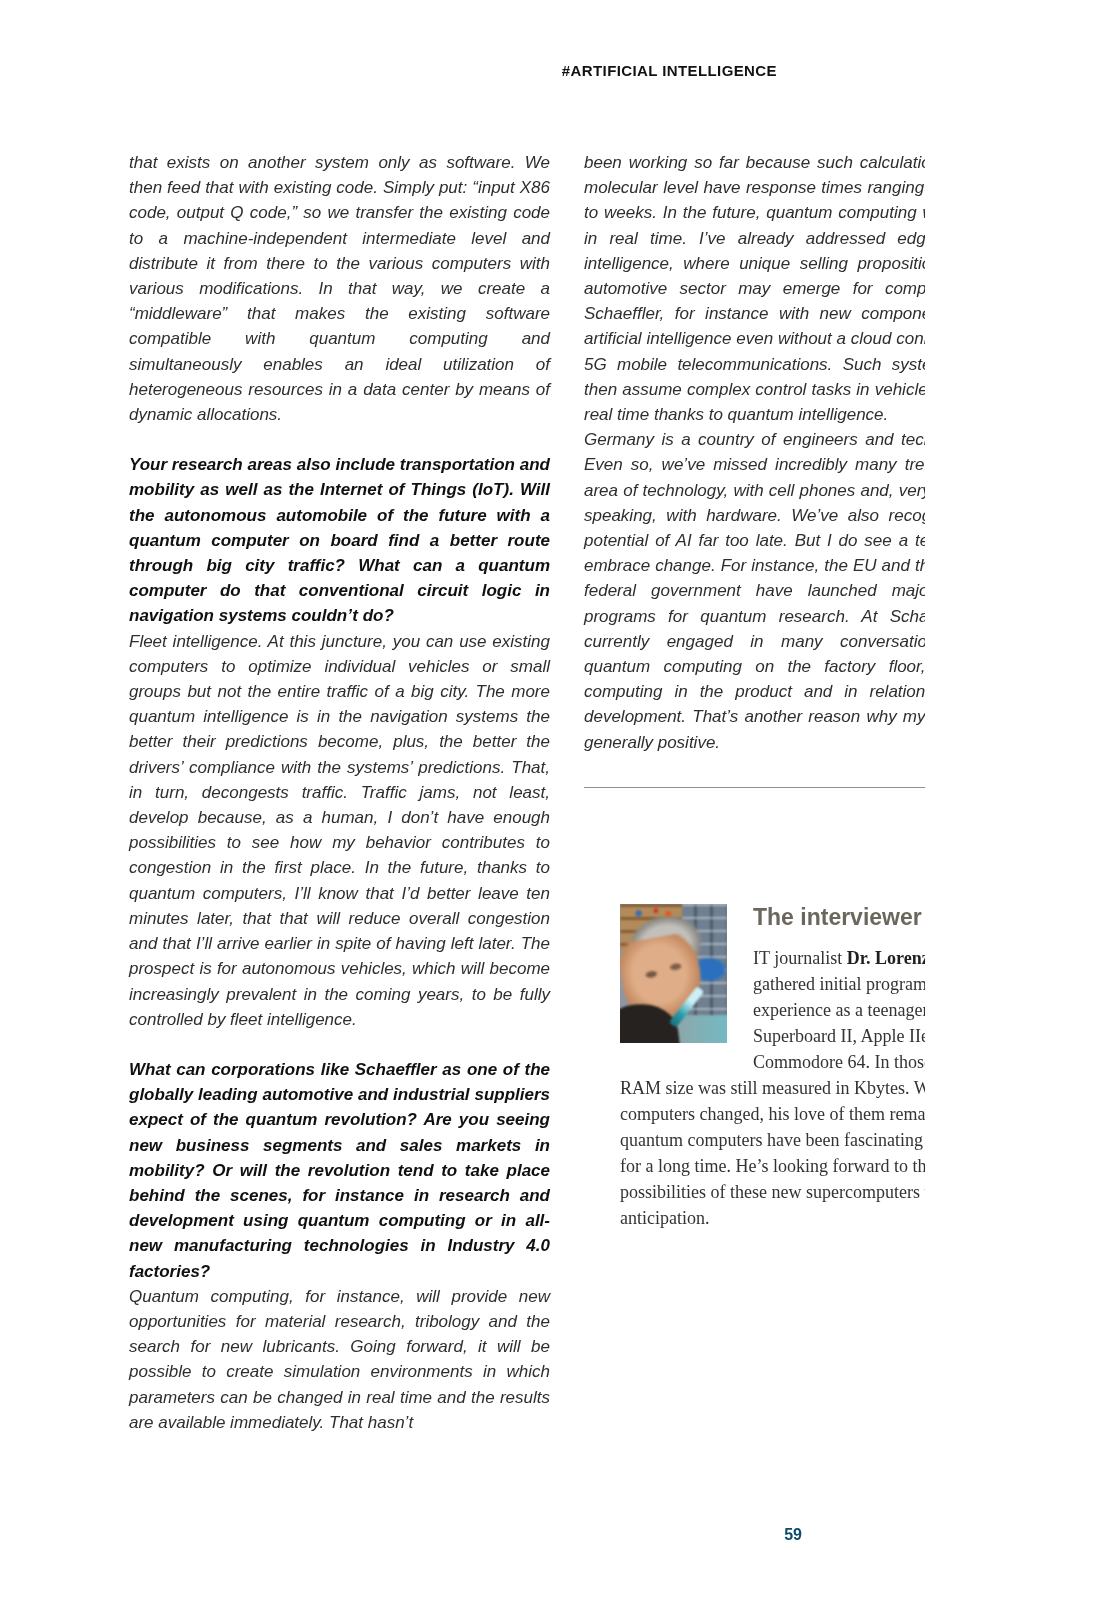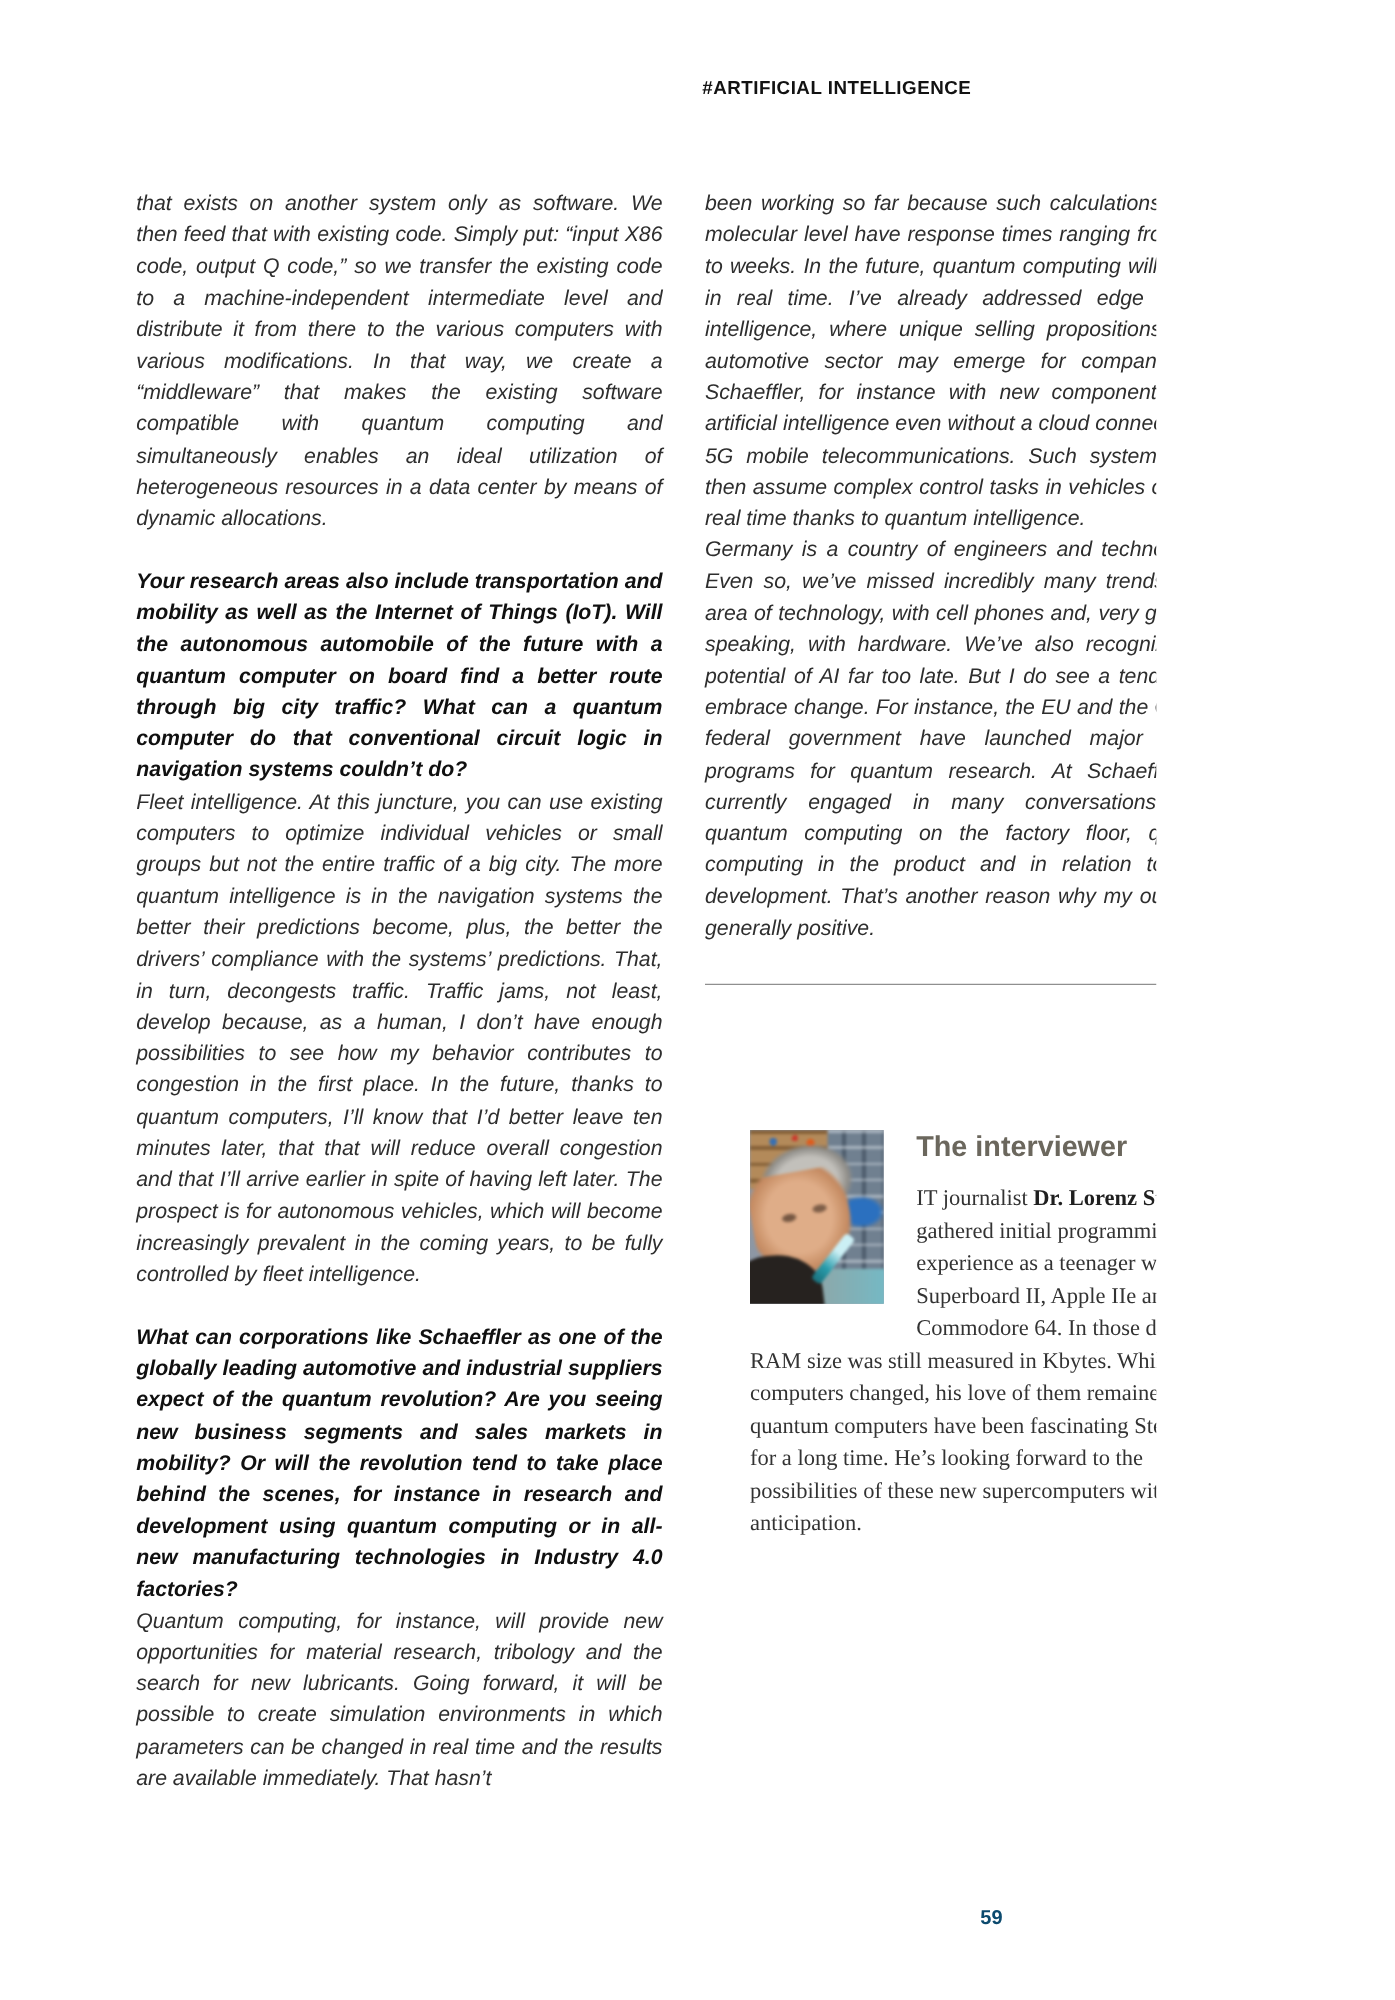--- a/index.html
+++ b/index.html
@@ -15,21 +15,21 @@
     position: absolute;
     top: 62px;
     right: 148px;
     font-size: 15px;
     font-weight: bold;
     letter-spacing: 0.4px;
     color: #121212;
   }
   .columns {
     position: absolute;
-    left: 109px;
+    left: 129px;
     top: 150px;
     width: 876px;
     display: flex;
     gap: 34px;
   }
   .col { width: 421px; }
   .col p {
     margin: 0;
     text-align: justify;
     font-style: italic;

